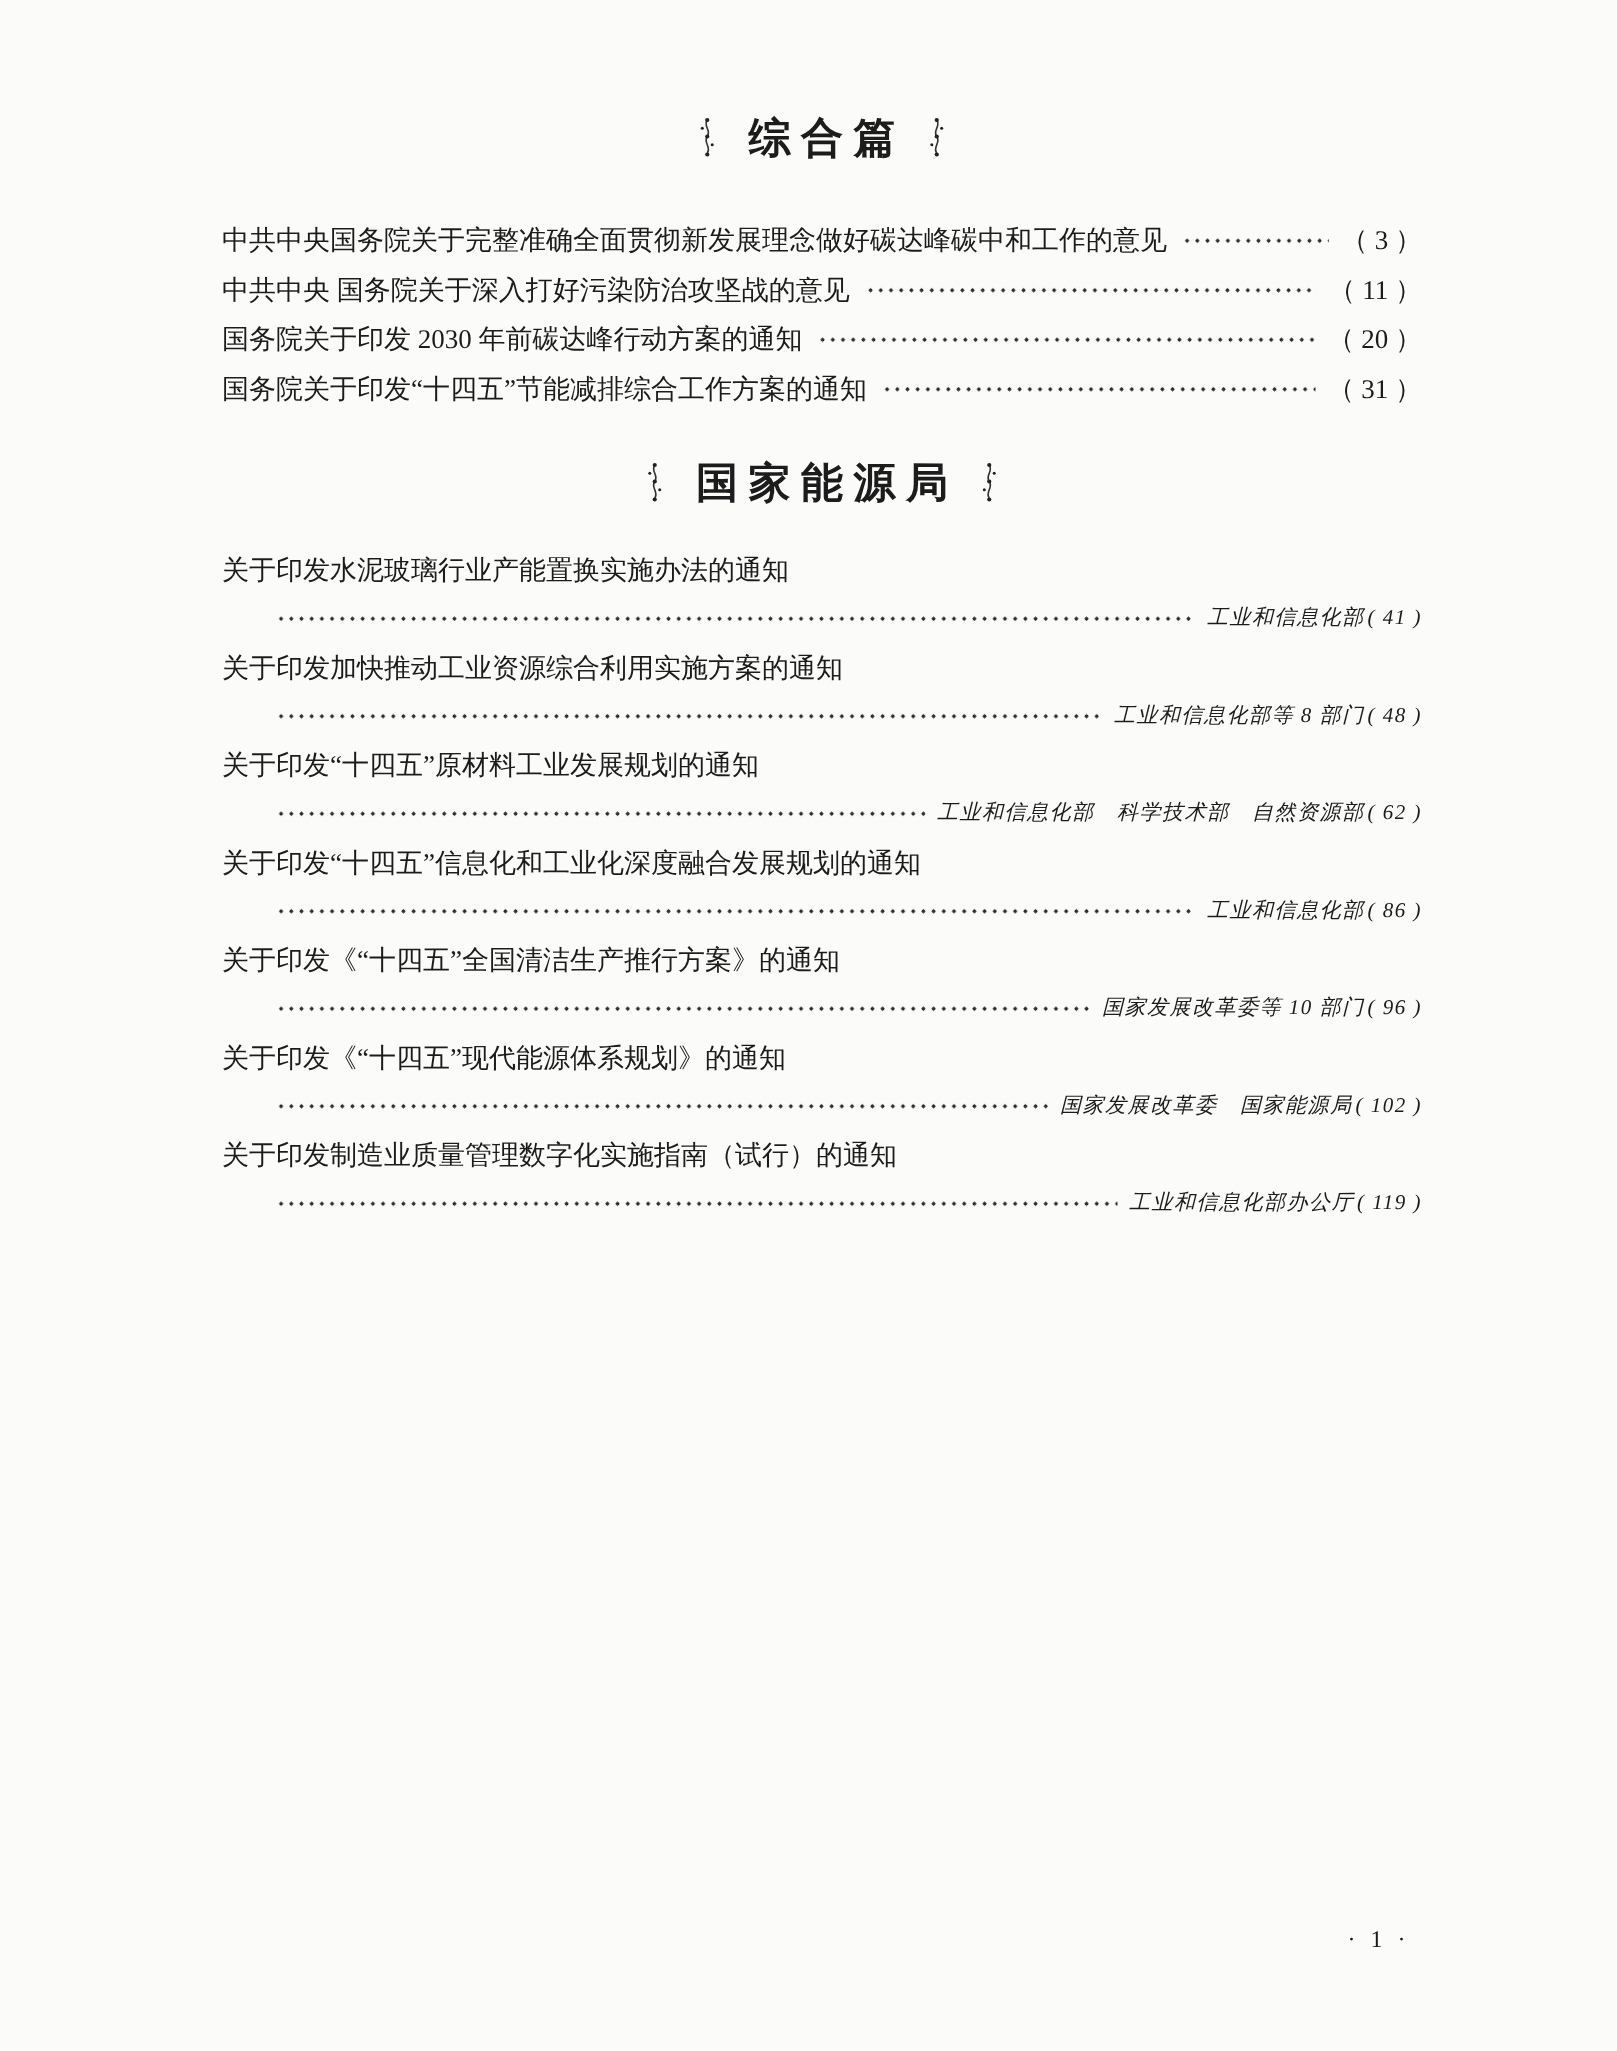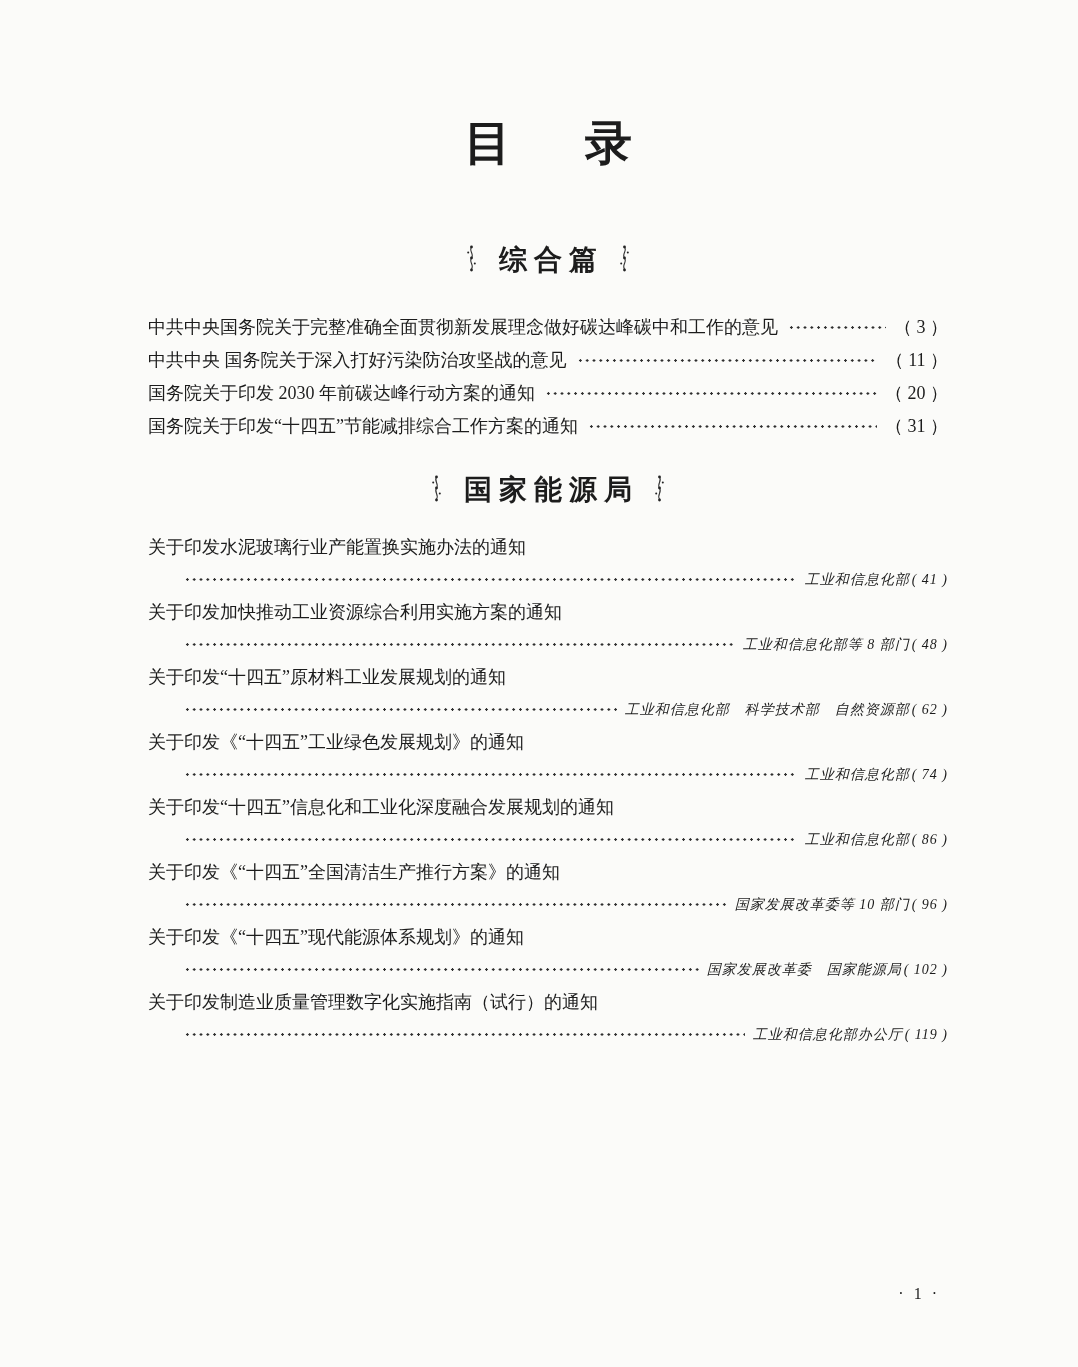--- a/index.html
+++ b/index.html
@@ -89,24 +89,20 @@
     font-size:16px;
     letter-spacing:3px;
   }
 </style>
 </head>
 <body>
 
 <div class="page">
   <div class="content">
 
-    <div class="doc-title">
-      <span class="tchar">目</span>
-      <span class="tchar">录</span>
-    </div>
 
     <div class="section-heading heading-comprehensive">
       <span class="ornament">
         <svg width="13" height="32" viewBox="0 0 13 32" xmlns="http://www.w3.org/2000/svg">
           <path d="M6.5 3 C3.5 7 9.5 10 6.5 14 C3.5 18 9.5 21 6.5 25" fill="none" stroke="#333" stroke-width="1.1"></path>
           <circle cx="6.5" cy="3" r="1.4" fill="#222"></circle>
           <circle cx="6.5" cy="14" r="1.4" fill="#222"></circle>
           <circle cx="6.5" cy="26" r="1.4" fill="#222"></circle>
           <circle cx="3.2" cy="8.5" r="1.0" fill="#222"></circle>
           <circle cx="9.8" cy="19.5" r="1.0" fill="#222"></circle>
@@ -203,29 +199,20 @@
         <div class="entry2">
           <div class="line1">关于印发“十四五”原材料工业发展规划的通知</div>
           <div class="line2">
             <span class="leader"></span>
             <span class="org-and-page">
               <span class="org-name">工业和信息化部　科学技术部　自然资源部</span><span>( 62 )</span>
             </span>
           </div>
         </div>
 
-        <div class="entry2">
-          <div class="line1">关于印发《“十四五”工业绿色发展规划》的通知</div>
-          <div class="line2">
-            <span class="leader"></span>
-            <span class="org-and-page">
-              <span class="org-name">工业和信息化部</span><span>( 74 )</span>
-            </span>
-          </div>
-        </div>
 
         <div class="entry2">
           <div class="line1">关于印发“十四五”信息化和工业化深度融合发展规划的通知</div>
           <div class="line2">
             <span class="leader"></span>
             <span class="org-and-page">
               <span class="org-name">工业和信息化部</span><span>( 86 )</span>
             </span>
           </div>
         </div>

